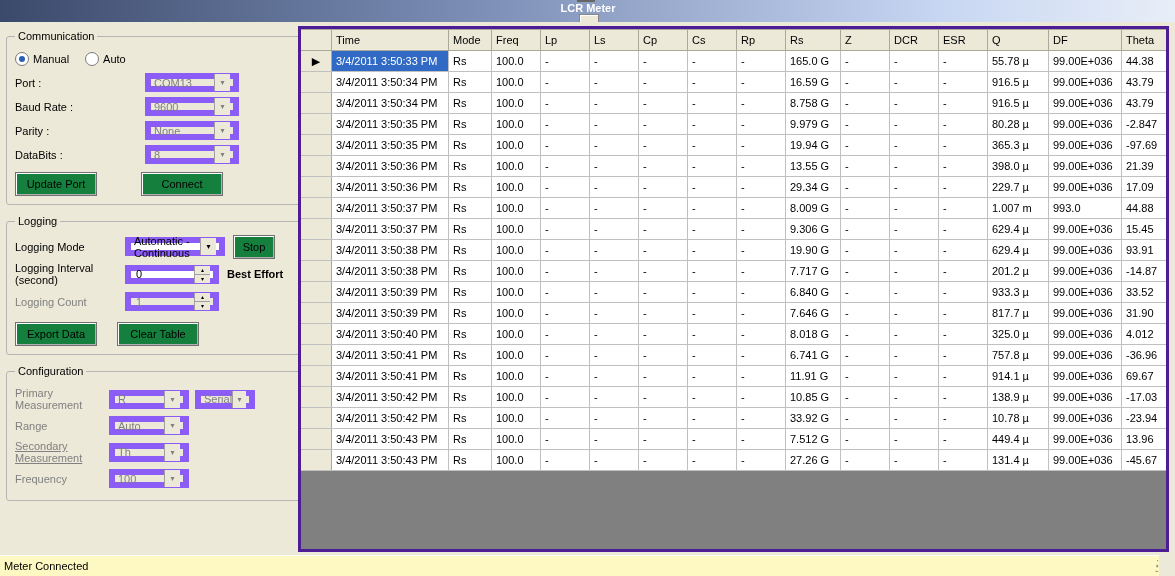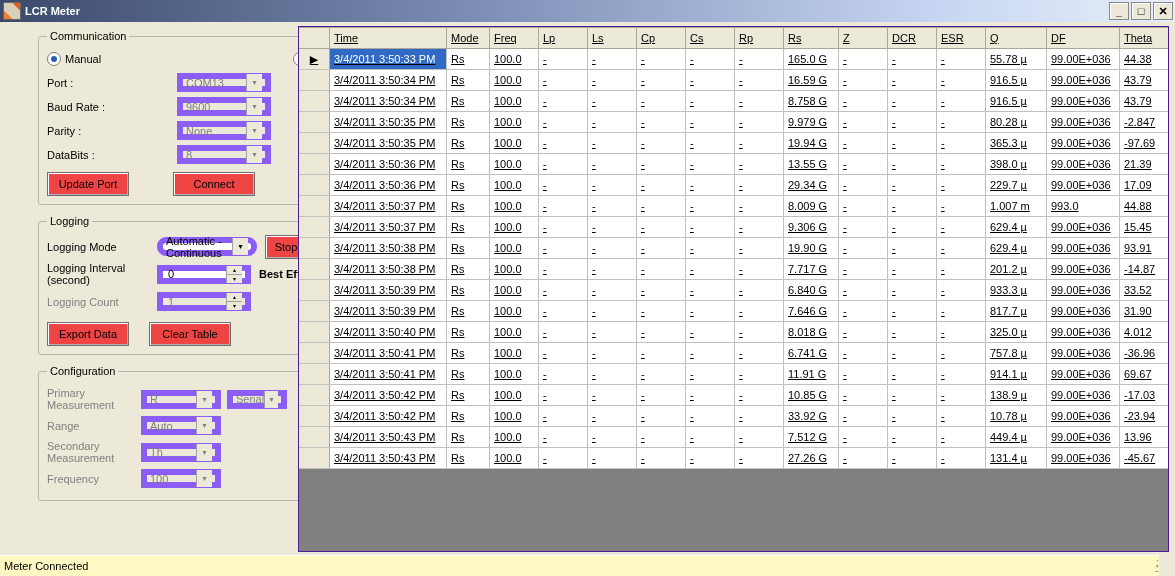--- a/index.html
+++ b/index.html
@@ -13,20 +13,21 @@
     overflow: hidden;
   }
 
   
   .titlebar {
     height: 22px;
     background: linear-gradient(to right, #3b4a6b 0%, #7b8db5 40%, #c7d6f2 80%, #e8eef8 100%);
     display: flex; align-items: center;
     padding: 0 2px 0 3px;
     color: #fff;
+    flex-direction: column;
   }
   .titlebar .app-icon {
     width: 16px; height: 16px;
     background:
       linear-gradient(45deg,#f08030 25%,transparent 25%),
       linear-gradient(45deg,transparent 75%,#e06020 75%),
       #d9cfb8;
     border: 1px solid #666;
     margin-right: 4px;
   }
@@ -46,29 +47,27 @@
   .client {
     position: absolute;
     top: 22px; left: 0; right: 0; bottom: 20px;
     background: #ece9d8;
   }
   .left-panel {
     position: absolute;
     top: 4px; left: 6px;
     width: 321px;
     bottom: 4px;
-    margin-left: 32px;
   }
   .grid-area {
     position: absolute;
     top: 4px; left: 298px; right: 6px; bottom: 4px;
-    border: 1px solid #4c1d95;
+    border: 3px solid #4c1d95;
     background: #808080;
     overflow: hidden;
-    text-decoration: underline;
   }
 
   
   fieldset.groupbox {
     border: 1px solid #b5b5b5;
     border-radius: 3px;
     margin: 4px 0 10px 0;
     padding: 6px 8px 8px 8px;
     position: relative;
   }
@@ -105,21 +104,21 @@
   
   .textbox, .combo, .numeric {
     height: 19px;
     border: 6px solid #8b5cf6;
     background: #fff;
     box-sizing: border-box;
     padding: 1px 3px;
     display:flex; align-items:center; justify-content:space-between;
   }
   .combo { width: 94px; }
-  .combo.wide { width: 100px; border-radius: 9px; }
+  .combo.wide { width: 100px; }
   .combo.small { width: 60px; }
   .combo .cb-text { flex:1; }
   .combo .cb-btn, .numeric .num-btn {
     width: 15px; height: 17px;
     background:#ece9d8;
     border-left:1px solid #a0a0a0;
     display:flex;align-items:center;justify-content:center;
     font-size:8px; color:#000;
   }
   .combo.disabled, .numeric.disabled {
@@ -136,21 +135,21 @@
   .numeric .spin span{
     flex:1;background:#ece9d8;display:flex;align-items:center;justify-content:center;
     font-size:6px;line-height:1;
   }
   .numeric .spin span:first-child{border-bottom:1px solid #a0a0a0;}
 
   
   .btn {
     height: 22px;
     border: 1px solid #707070;
-    background:#ef4444;
+    background:#15803d;
     padding: 0 8px;
     box-shadow: inset 1px 1px 0 #fff, inset -1px -1px 0 #b0b0b0;
     display:inline-flex;align-items:center;justify-content:center;
   }
   .btn-row{display:flex;gap:44px;margin-top:7px;}
   .btn-row.tight{gap:20px;}
   .btn.w80{width:80px;padding:0;}
   .btn.small{height:22px;width:40px;padding:0;}
 
   
@@ -223,21 +222,21 @@
   <span class="win-btn">✕</span>
 </div>
 
 <div class="client">
 
   <div class="left-panel">
 
     <fieldset class="groupbox">
       <legend>Communication</legend>
 
-      <div class="form-row" style="margin-top:0;justify-content:space-between;">
+      <div class="form-row" style="margin-top:0;">
         <span class="radio">
           <span class="radio-dot checked"></span>
           <span>Manual</span>
         </span>
         <span class="radio">
           <span class="radio-dot"></span>
           <span>Auto</span>
         </span>
       </div>
 
@@ -339,21 +338,21 @@
         </span>
       </div>
       <div class="form-row">
         <span class="form-label disabled" style="width:94px;">Range</span>
         <span class="combo disabled" style="width:80px;">
           <span class="cb-text">Auto</span>
           <span class="cb-btn">▾</span>
         </span>
       </div>
       <div class="form-row" style="height:26px;">
-        <span class="form-label disabled" style="width:94px;line-height:12px;">Secondary Measurement</span>
+        <span class="form-label disabled" style="width:94px;line-height:12px;text-decoration:underline;">Secondary Measurement</span>
         <span class="combo disabled" style="width:80px;">
           <span class="cb-text">Th</span>
           <span class="cb-btn">▾</span>
         </span>
       </div>
       <div class="form-row">
         <span class="form-label disabled" style="width:94px;">Frequency</span>
         <span class="combo disabled" style="width:80px;">
           <span class="cb-text">100</span>
           <span class="cb-btn">▾</span>

